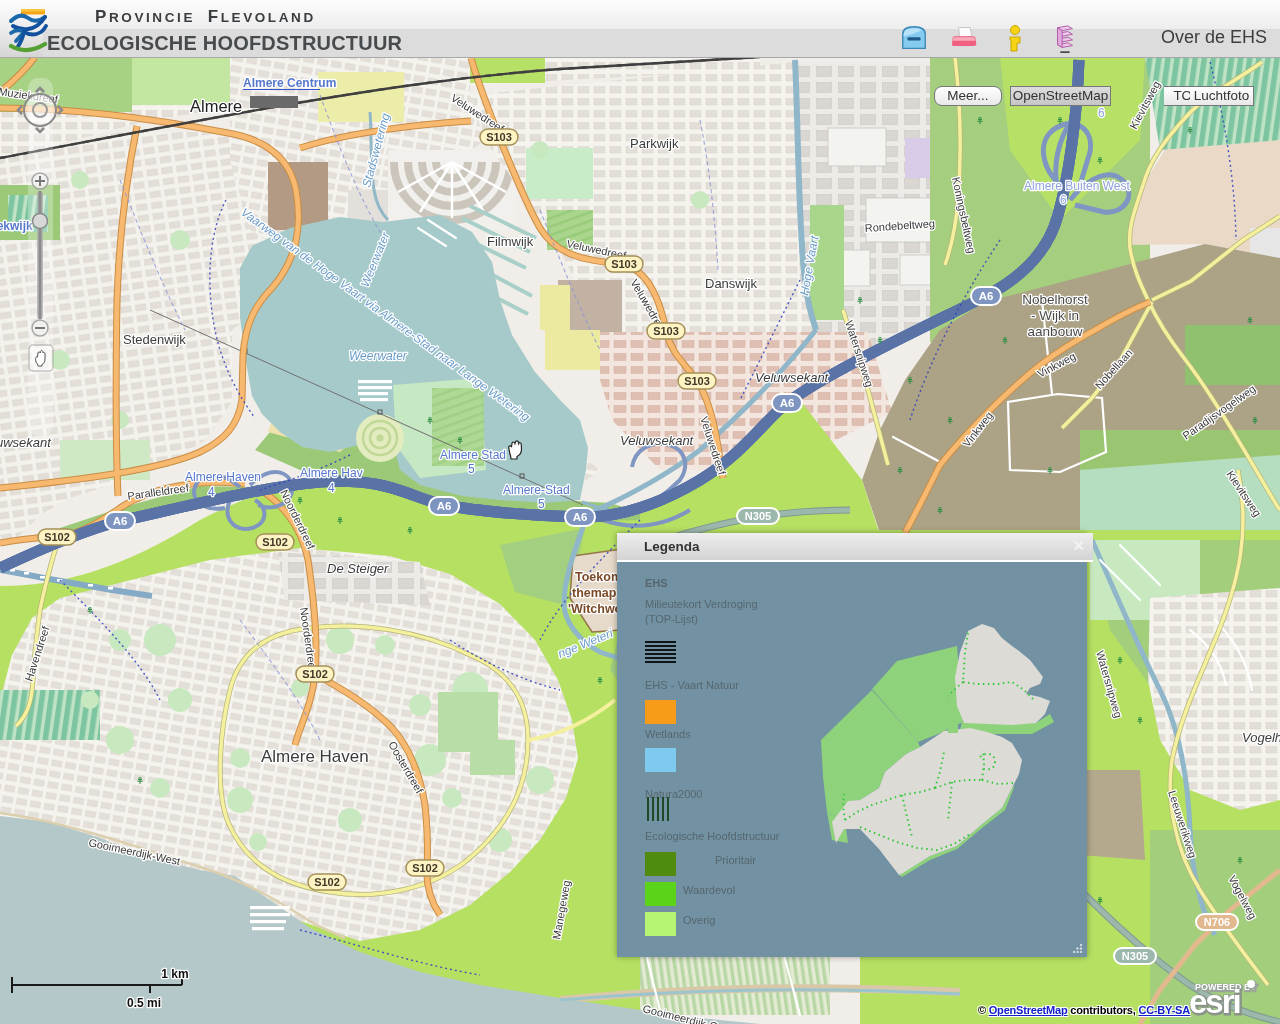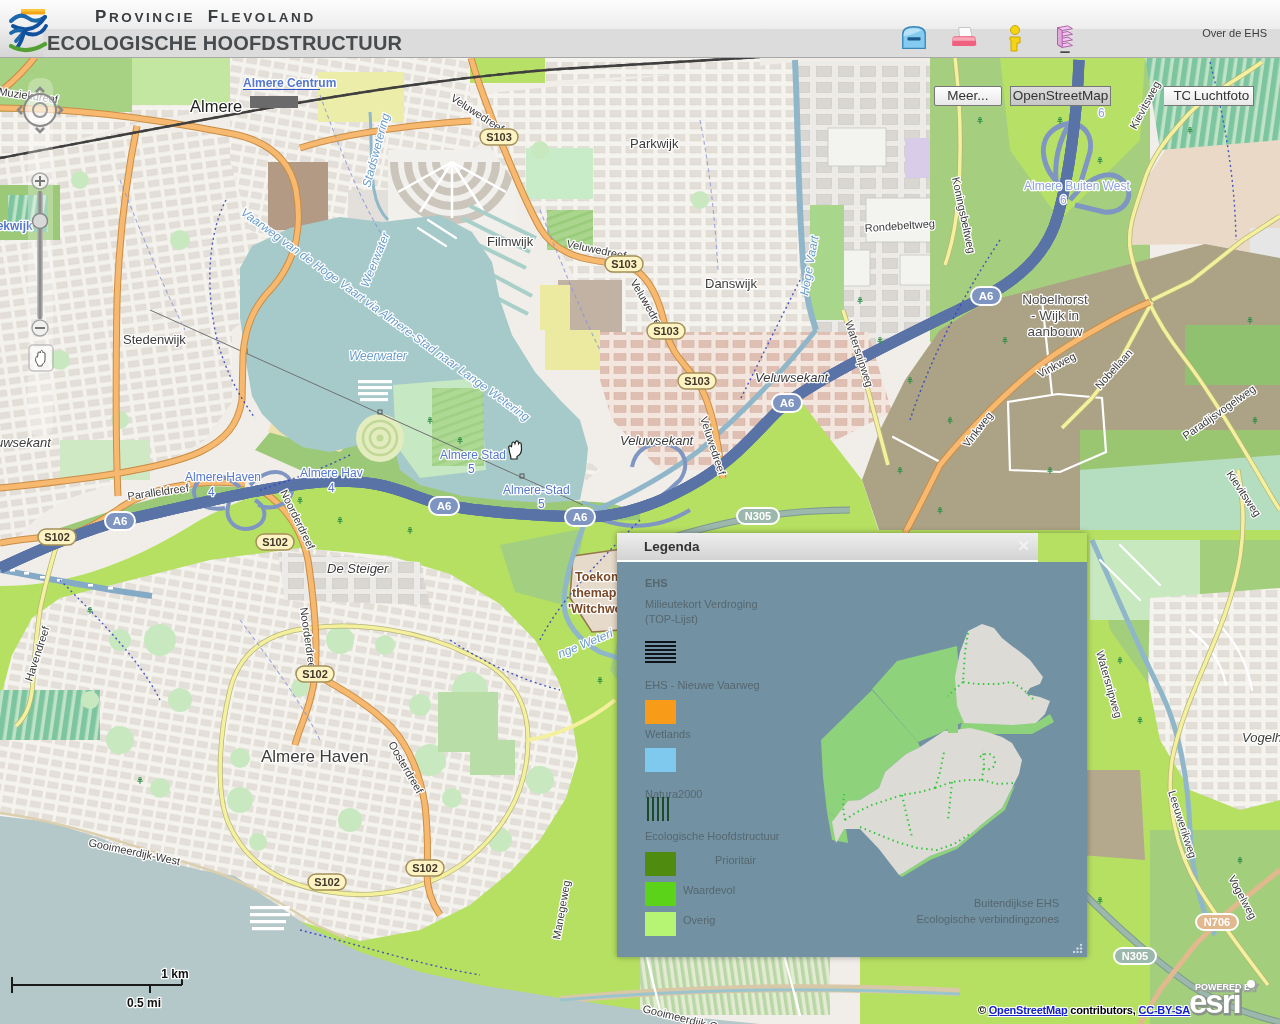--- a/index.html
+++ b/index.html
@@ -6,29 +6,29 @@
  font-family:"Liberation Sans",sans-serif;}
 #app{position:relative;width:1280px;height:1024px;background:#f1eee9;}
 #mapsvg{position:absolute;left:0;top:0;}
 
 #header{position:absolute;left:0;top:0;width:1280px;height:57px;
  background:linear-gradient(#fdfdfd,#ededed 50%,#d5d5d5);border-bottom:1px solid #a8a8a8;z-index:30;}
 #hband{position:absolute;left:43px;top:29px;right:0;height:28px;background:#dcdcdc;}
 #ptitle{position:absolute;left:48px;top:7px;font-size:13.5px;font-weight:bold;color:#3a3d3f;letter-spacing:2.6px;margin-left:47px;}
 #ptitle .big{font-size:17px;}
 #etitle{position:absolute;left:47px;top:32px;font-size:20px;font-weight:bold;color:#474b4d;letter-spacing:0.2px;}
-#overehs{position:absolute;right:13px;top:27px;font-size:11px;color:#3c3c3c;}
+#overehs{position:absolute;right:13px;top:27px;font-size:18px;color:#3c3c3c;}
 .hicon{position:absolute;top:24px;width:30px;height:30px;}
 
 .mbtn{position:absolute;height:18px;border:1px solid #777;background:linear-gradient(#fff,#e8e8e8);
  font-size:13.5px;color:#333;text-align:center;line-height:18px;z-index:20;}
 
 #legend{position:absolute;left:617px;top:533px;width:470px;height:424px;z-index:25;
  box-shadow:0 0 6px rgba(0,0,0,.35);}
-#ltitle{position:absolute;left:0;top:0;width:421px;height:27px;
+#ltitle{position:absolute;left:0;top:0;width:476px;height:27px;
  background:linear-gradient(#eee,#d3d3d3);border-bottom:2px solid #fff;}
 #ltitle span{position:absolute;left:27px;top:6px;font-size:13.5px;font-weight:bold;color:#333;}
 #lclose{position:absolute;right:8px;top:4px;font-size:15px;font-weight:bold;color:#f2f2f2;}
 #lbody{position:absolute;left:0;top:29px;width:470px;height:395px;background:#7291a3;}
 .ltxt{position:absolute;font-size:11px;color:#56676f;}
 .lswatch{position:absolute;left:28px;width:31px;height:24px;}
 </style>
 </head>
 <body>
 <div id="app">
@@ -607,21 +607,21 @@
    <rect x="13" y="4" width="24" height="2.6" rx="1" fill="#fbc63c"></rect>
    <path d="M3,16 Q12,7 20,13 Q28,19 37,12" fill="none" stroke="#1b69aa" stroke-width="4" stroke-linecap="round"></path>
    <path d="M37,12 Q30,23 20,24 Q12,25 5,21" fill="none" stroke="#11519e" stroke-width="4" stroke-linecap="round"></path>
    <path d="M3,28 Q10,23 16,27 L8,36" fill="none" stroke="#1b69aa" stroke-width="3.8" stroke-linecap="round"></path>
    <path d="M16,27 Q25,32 33,27 Q36,25 38,21" fill="none" stroke="#11519e" stroke-width="3.8" stroke-linecap="round"></path>
    <path d="M16,27 Q14,36 9,43" fill="none" stroke="#11519e" stroke-width="3.8" stroke-linecap="round"></path>
    <path d="M3,41 Q19,50 37,39" fill="none" stroke="#55a032" stroke-width="4.2" stroke-linecap="round"></path>
   </svg>
 </div>
 
-<div class="mbtn" style="left:934px;top:86px;width:66px;border-radius:2px;">Meer...</div>
+<div class="mbtn" style="left:934px;top:86px;width:66px;border-radius:8px;">Meer...</div>
 <div class="mbtn" style="left:1010px;top:86px;width:99px;background:linear-gradient(#ddd,#c6c6c6);">OpenStreetMap</div>
 <div class="mbtn" style="left:1164px;top:86px;width:79px;border-left:none;">TOP10NL</div>
 <div class="mbtn" style="left:1190px;top:86px;width:63px;border-left:none;">Luchtfoto</div>
 
 <div id="legend">
  <div id="ltitle">
         <span>Legenda</span>
         <div id="lclose">✕</div>
       </div>
  <div id="lbody">
@@ -630,42 +630,41 @@
   <svg class="lswatch" style="top:78px;" width="31" height="25">
           <g stroke="#101418" stroke-width="2">
             <line x1="0" y1="2" x2="31" y2="2"></line>
             <line x1="0" y1="6" x2="31" y2="6"></line>
             <line x1="0" y1="10" x2="31" y2="10"></line>
             <line x1="0" y1="14" x2="31" y2="14"></line>
             <line x1="0" y1="18" x2="31" y2="18"></line>
             <line x1="0" y1="22" x2="31" y2="22"></line>
           </g>
         </svg>
-  <div class="ltxt" style="left:28px;top:117px;">EHS - Nieuwe Vaarweg</div>
+  <div class="ltxt" style="left:28px;top:117px;">EHS - Vaart Natuur</div>
   <div class="lswatch" style="top:138px;background:#f79b18;"></div>
   <div class="ltxt" style="left:28px;top:166px;">Wetlands</div>
   <div class="lswatch" style="top:186px;background:#7fc9ef;"></div>
   <div class="ltxt" style="left:28px;top:226px;">Natura2000</div>
   <svg class="lswatch" style="top:235px;" width="31" height="25">
           <g stroke="#1c4a28" stroke-width="2">
             <line x1="3" y1="0" x2="3" y2="25"></line>
             <line x1="8" y1="0" x2="8" y2="25"></line>
             <line x1="13" y1="0" x2="13" y2="25"></line>
             <line x1="18" y1="0" x2="18" y2="25"></line>
             <line x1="23" y1="0" x2="23" y2="25"></line>
           </g>
         </svg>
   <div class="ltxt" style="left:28px;top:268px;">Ecologische Hoofdstructuur</div>
   <div class="lswatch" style="top:290px;background:#4f8b0f;"></div>
   <div class="ltxt" style="left:66px;top:292px;margin-left:32px;">Prioritair</div>
   <div class="lswatch" style="top:320px;background:#5ad319;"></div>
   <div class="ltxt" style="left:66px;top:322px;">Waardevol</div>
   <div class="lswatch" style="top:350px;background:#b5f573;"></div>
   <div class="ltxt" style="left:66px;top:352px;">Overig</div>
-  <div class="ltxt" style="right:28px;top:333px;text-align:right;line-height:16px;">Buitendijkse EHS<br>Ecologische verbindingzones</div>
   <svg style="position:absolute;left:185px;top:60px" width="280" height="290" viewBox="0 0 280 290">
 
    <polygon points="95,39 155,24 161,100 136,112 116,120 70,67" fill="#8fd27c"></polygon>
    <polygon points="70,68 116,120 118,125 104,132 83,150 77,166 58,178 51,179 43,200 25,190 21,155 19,118" fill="#8fd27c"></polygon>
    <polygon points="25,190 43,200 46,221 30,218" fill="#8fd27c"></polygon>
    <path d="M213,163 L203,188 L180,206 L155,227 L128,238 L100,255 L97,253 L128,234 L155,224 L179,203 L200,186 L210,166 Z" fill="#8fd27c"></path>
    <path d="M160,100 L234,101 L248,92 L252,100 L230,112 L178,112 L158,108 Z" fill="#8fd27c"></path>
 
    <path d="M166,9 L180,2 L192,6 L200,16 L210,24 L217,29 L228,38 L241,55 L238,62 L228,66 L224,72 L238,75 L248,79 L243,92 L234,101 L210,103 L188,102 L162,101 L155,84 L153,55 L158,30 Z" fill="#dcdbd6"></path>
 

